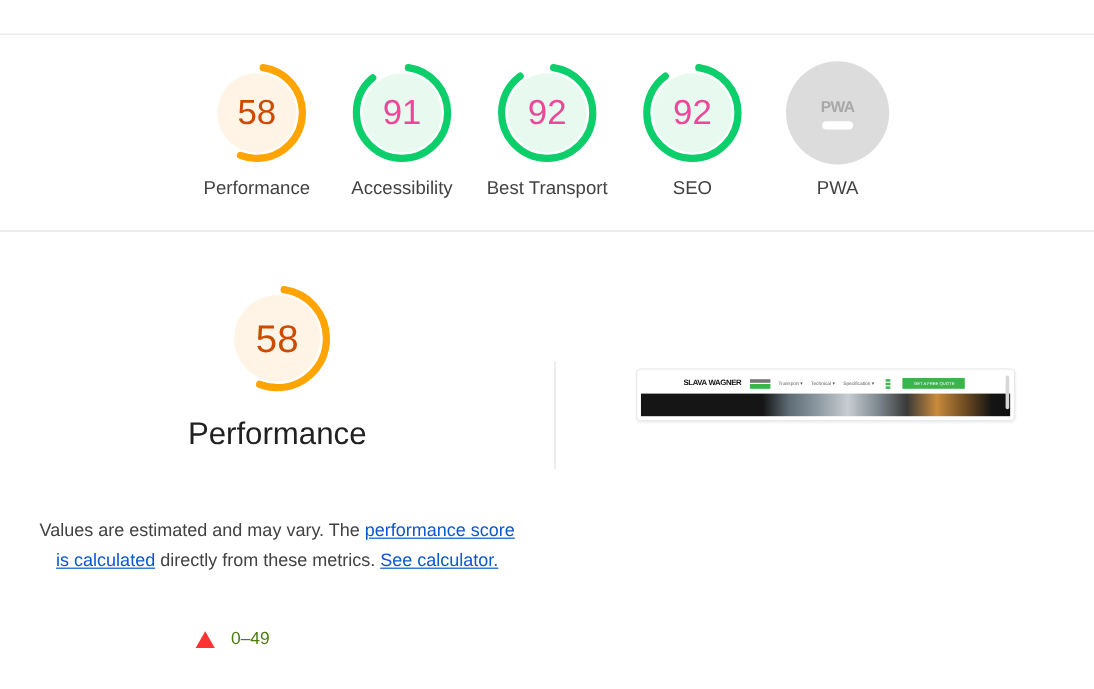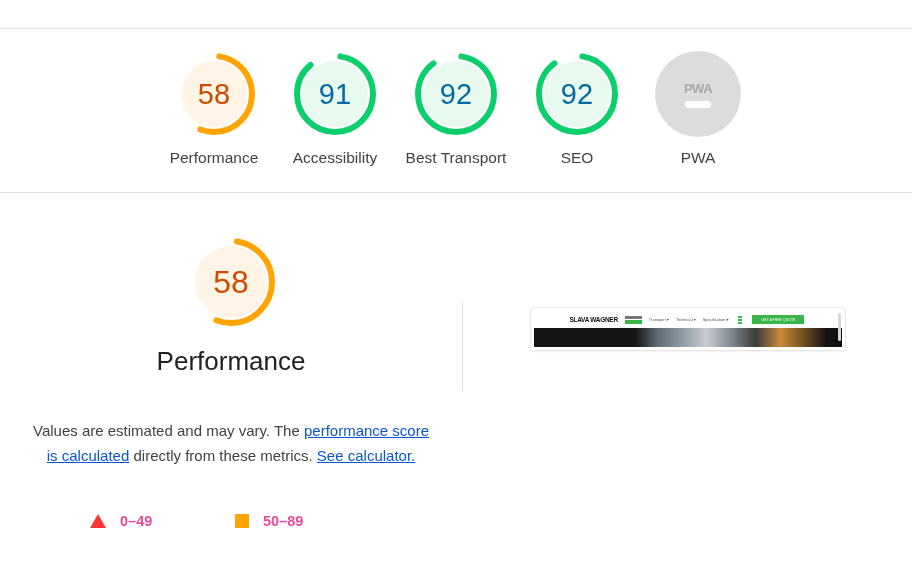--- a/index.html
+++ b/index.html
@@ -73,21 +73,21 @@
     margin-top: 10px;
     font-size: 15.5px;
     line-height: 21px;
     color: #424242;
     text-align: center;
     max-width: 105px;
   }
 
   
   .s-orange .gauge-value { color: #cc4b00; }
-  .s-green  .gauge-value { color: #0369a1; }
+  .s-green  .gauge-value { color: #ec4899; }
 
   
   .pwa-circle {
     position: absolute;
     top: 0; left: 0;
     width: 86px;
     height: 86px;
     border-radius: 50%;
     background: #dcdcdc;
   }
@@ -154,21 +154,21 @@
     color: #cc4b00;
   }
   .perf-title {
     margin-top: 16px;
     font-size: 26px;
     line-height: 32px;
     color: #212121;
     font-weight: normal;
   }
   .perf-desc {
-    margin-top: 24px;
+    margin-top: 36px;
     width: 410px;
     text-align: center;
     font-size: 15px;
     line-height: 25px;
     color: #424242;
   }
   .perf-desc a {
     color: #0b57d0;
     text-decoration: underline;
   }
@@ -181,23 +181,22 @@
     gap: 0px;
     padding-left: 8px;
   }
   .legend-item {
     display: flex;
     align-items: center;
     width: 145px;
   }
   .legend-text {
     font-size: 14.5px;
-    color: #ec4899;
+    color: #4d7c0f;
     margin-left: 14px;
-    font-weight: bold;
   }
   .mark-triangle {
     width: 0; height: 0;
     border-left: 8px solid transparent;
     border-right: 8px solid transparent;
     border-bottom: 14px solid #f33;
   }
   .mark-square {
     width: 14px; height: 14px;
     background: #ffa400;
@@ -402,24 +401,20 @@
       <h1 class="perf-title">Performance</h1>
 
       <p class="perf-desc">
         <span>Values are estimated and may vary. The </span><a href="#">performance score is calculated</a><span> directly from these metrics. </span><a href="#">See calculator.</a>
       </p>
 
       <div class="legend">
         <div class="legend-item">
           <span class="mark-triangle"></span>
           <span class="legend-text">0–49</span>
-        </div>
-        <div class="legend-item">
-          <span class="mark-square"></span>
-          <span class="legend-text">50–89</span>
         </div>
       </div>
     </div>
 
     <div class="v-divider"></div>
 
     <div class="perf-right">
       <div class="thumb-frame">
         <div class="thumb-page">
           <div class="thumb-navbar">

